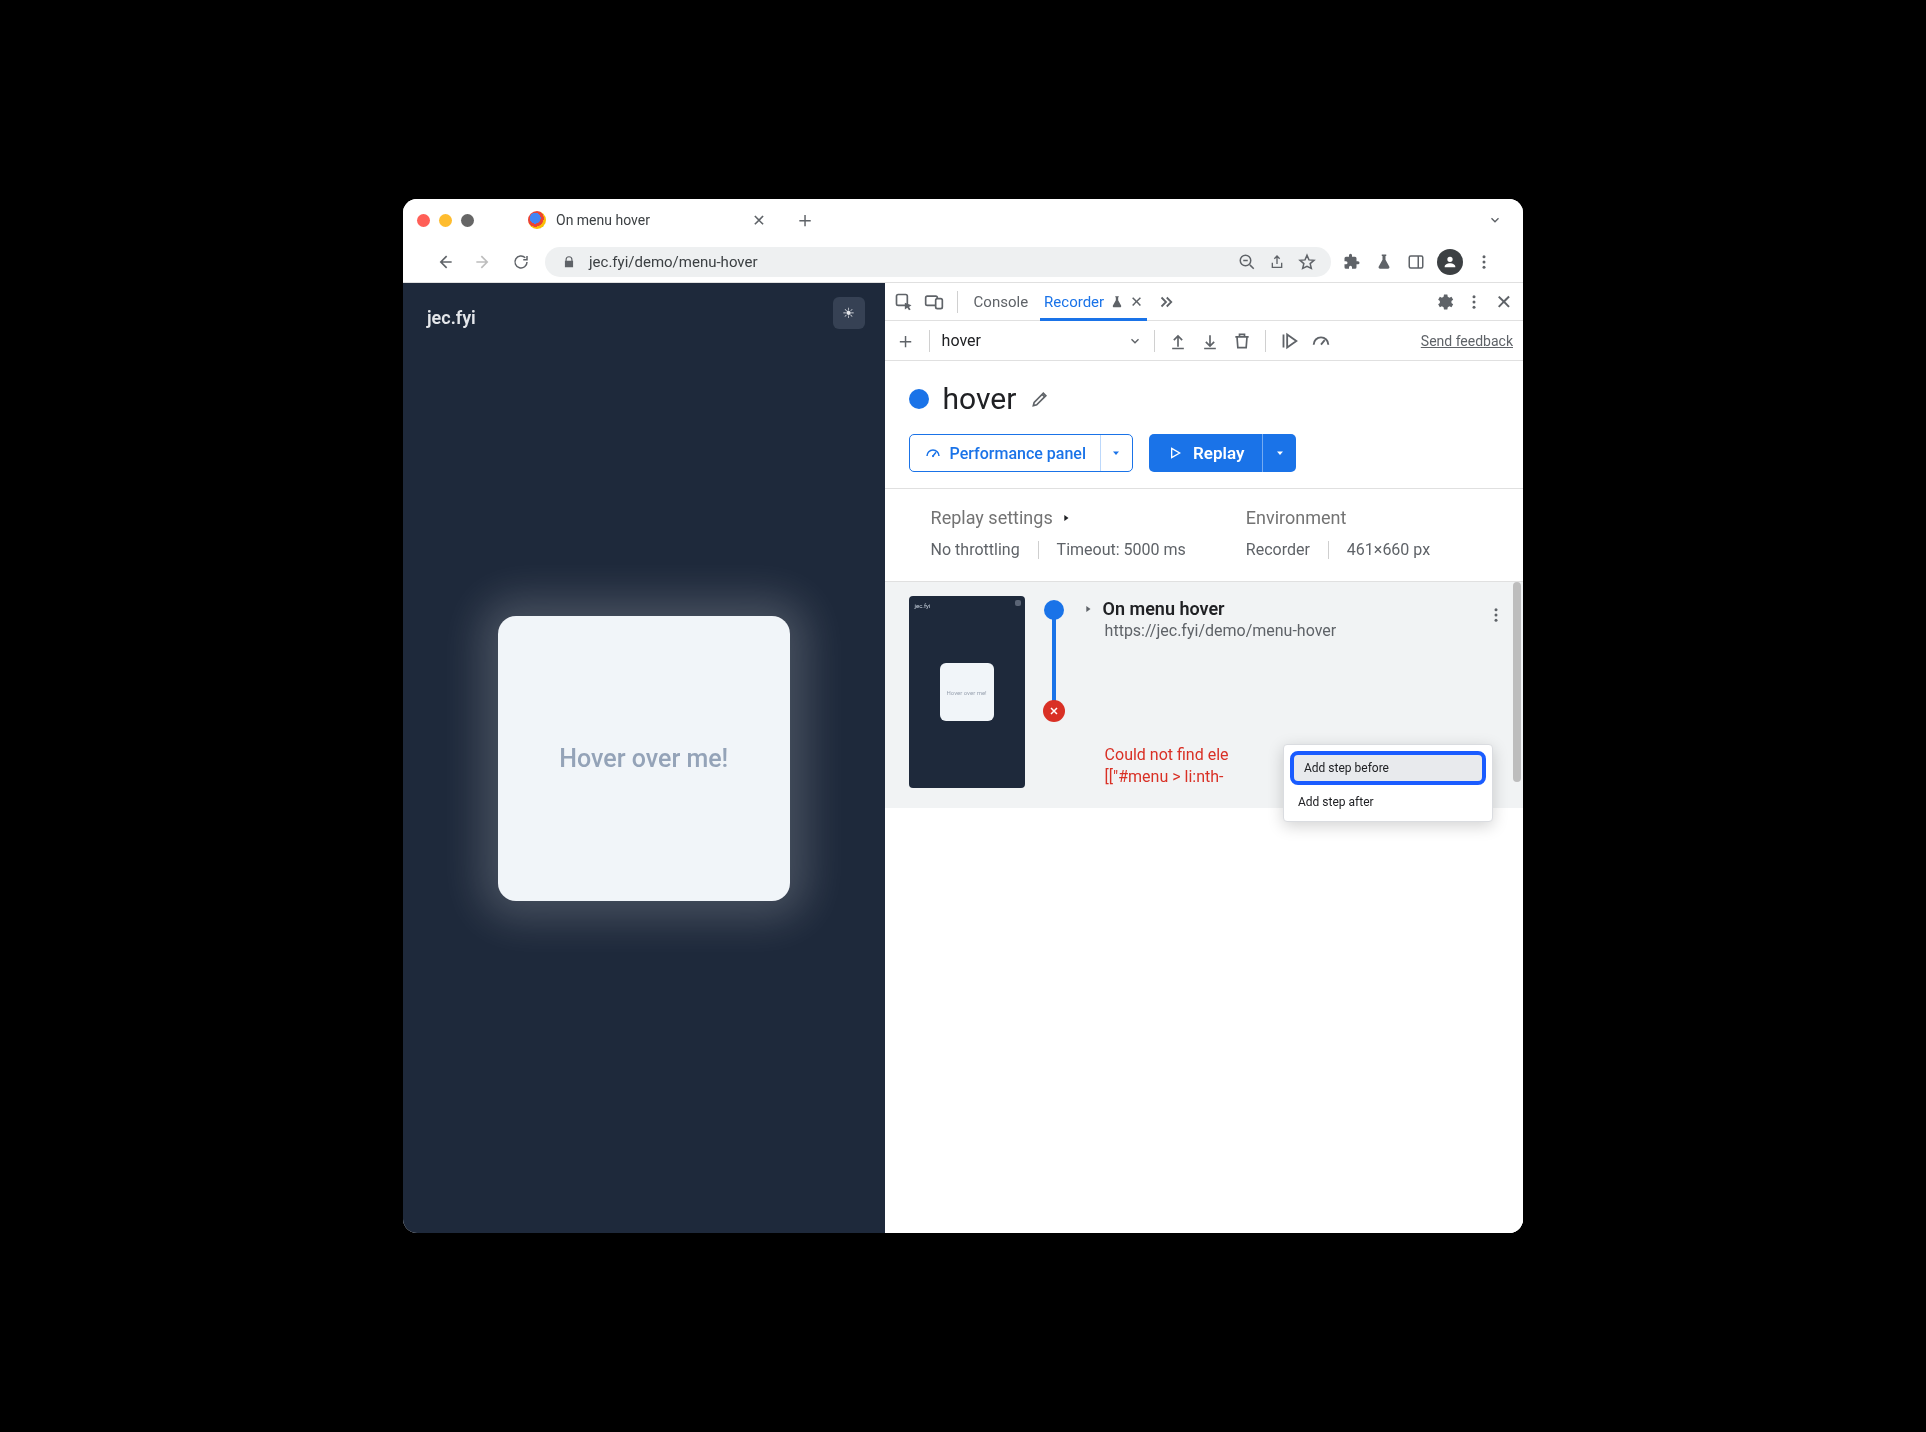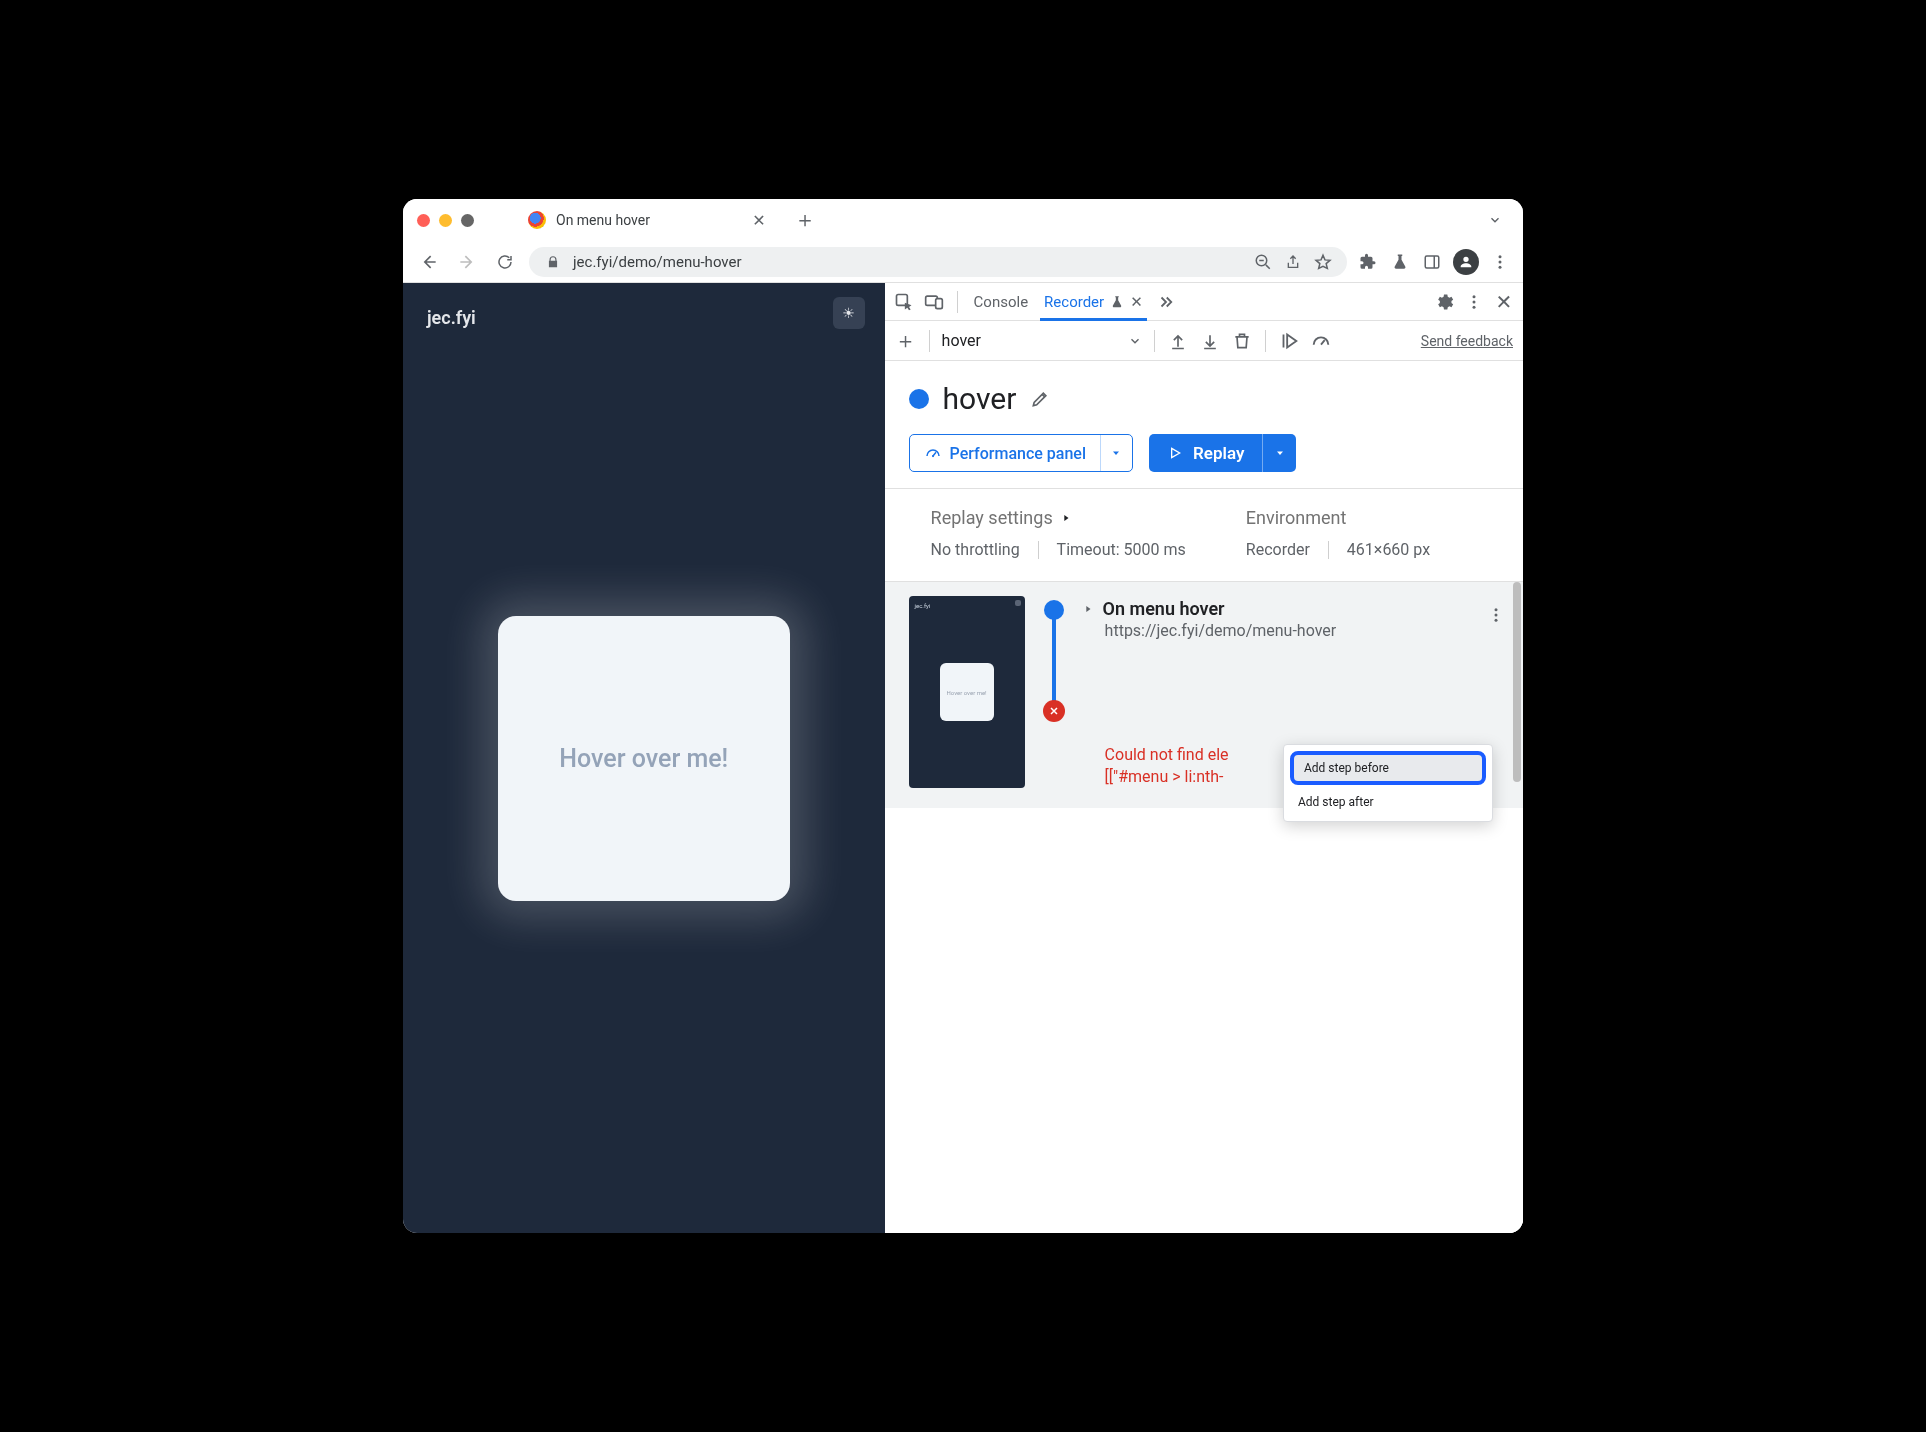--- a/index.html
+++ b/index.html
@@ -72,21 +72,21 @@
   .win-chevron {
     color: #5f6368; font-size: 16px;
     width: 28px; height: 28px; display:flex; align-items:center; justify-content:center;
   }
 
   
   .toolbar {
     height: 42px;
     display: flex;
     align-items: center;
-    padding: 0 12px;
+    padding: 0 28px;
     gap: 10px;
     border-bottom: 1px solid #e0e0e0;
   }
   .tb-btn {
     width: 28px; height: 28px;
     display: flex; align-items: center; justify-content: center;
     color: #5f6368;
   }
   .tb-btn.disabled { color: #bdbdbd; }
 

